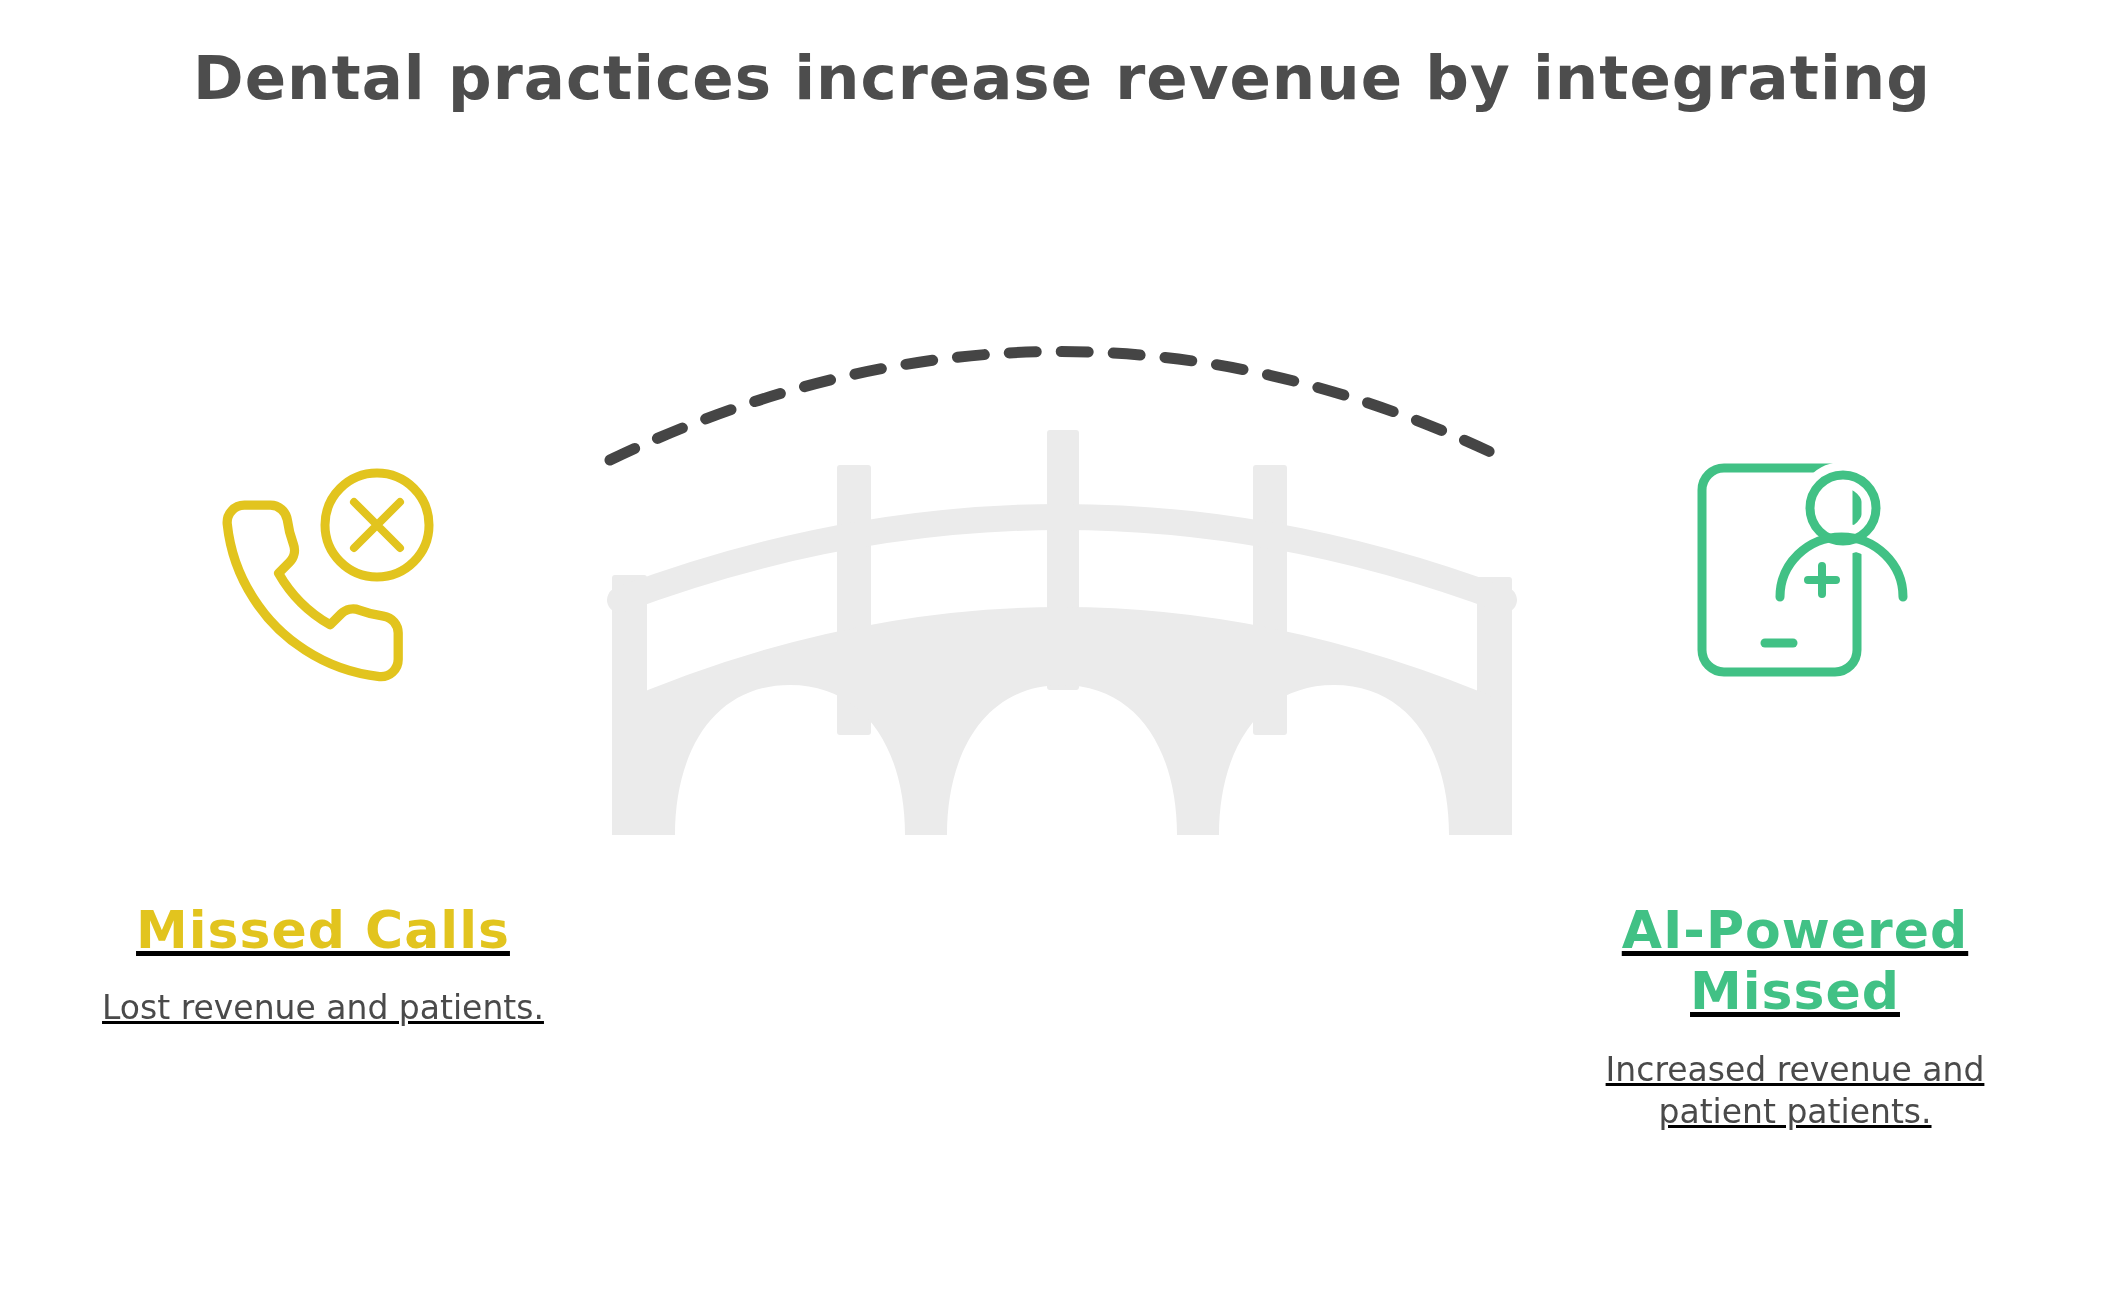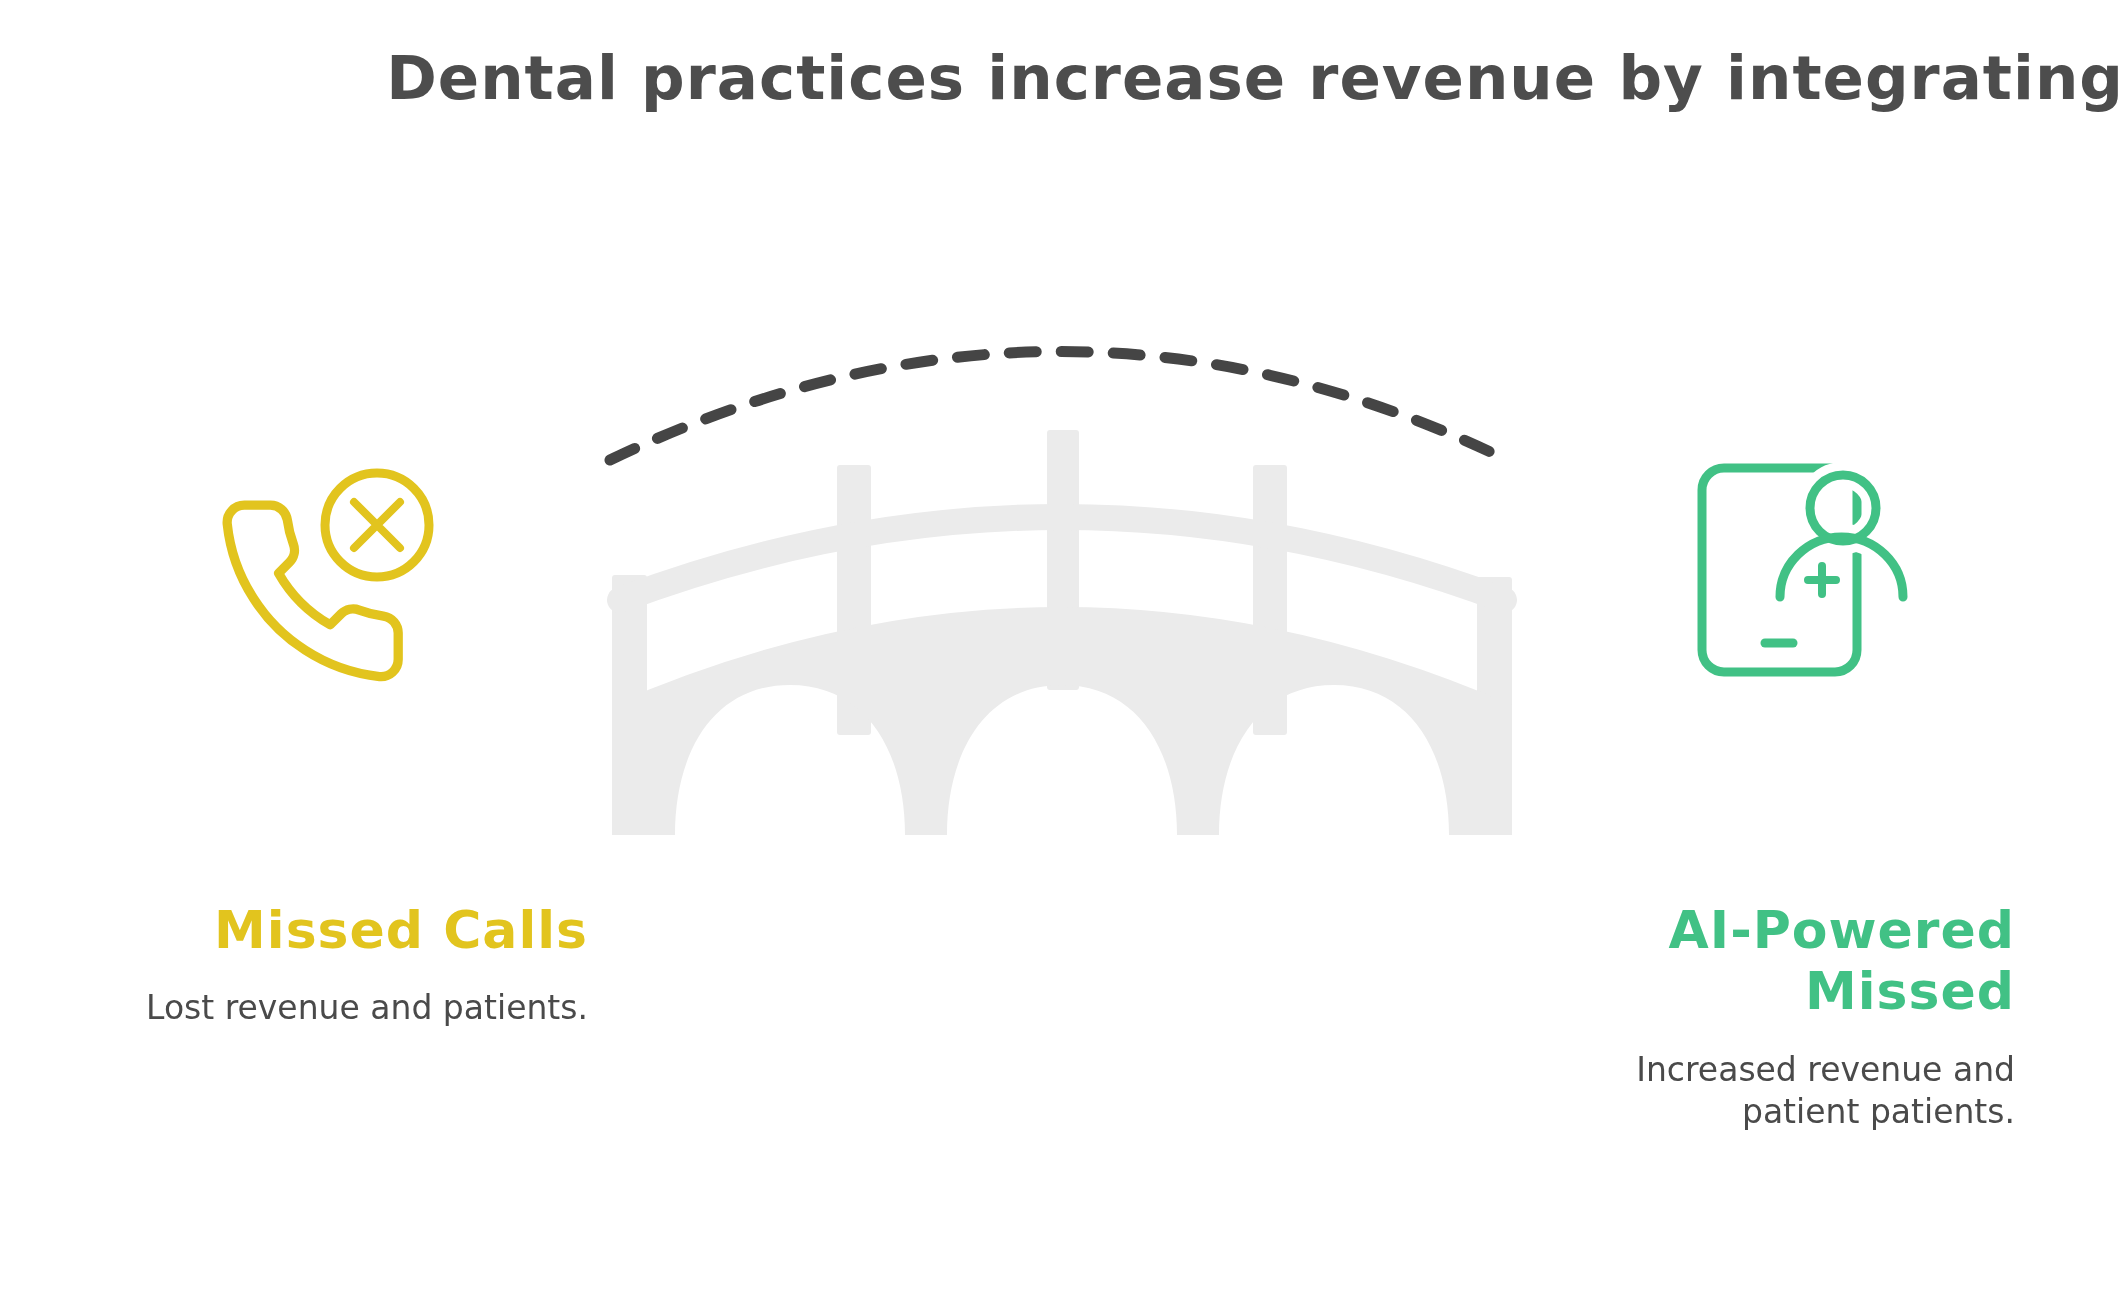--- a/index.html
+++ b/index.html
@@ -3,25 +3,25 @@
 <meta charset="utf-8">
 <style>
   html,body{margin:0;padding:0;}
   body{
     width:2124px;height:1290px;position:relative;overflow:hidden;
     background:#ffffff;
     font-family:"DejaVu Sans", "Liberation Sans", sans-serif;
   }
   .title{
     position:absolute;top:44px;left:0;width:100%;
-    text-align:right;color:#4d4d4d;font-weight:700;
+    text-align:center;color:#4d4d4d;font-weight:700;
     font-size:61px;line-height:1.12;letter-spacing:1px;
   }
   .graphic{position:absolute;}
-  .label-block{position:absolute;text-align:right;}
+  .label-block{position:absolute;text-align:center;text-decoration:underline;}
   .label-block h2{
     margin:0;font-size:52px;font-weight:700;letter-spacing:1px;line-height:1.18;
   }
   .label-block p{
     margin:26px 0 0 0;font-size:33px;color:#4a4a4a;line-height:1.28;font-weight:400;
   }
   .left-block{left:58px;top:900px;width:530px;}
   .left-block h2{color:#e2c41e;}
   .right-block{left:1575px;top:900px;width:440px;}
   .right-block h2{color:#41c185;}

